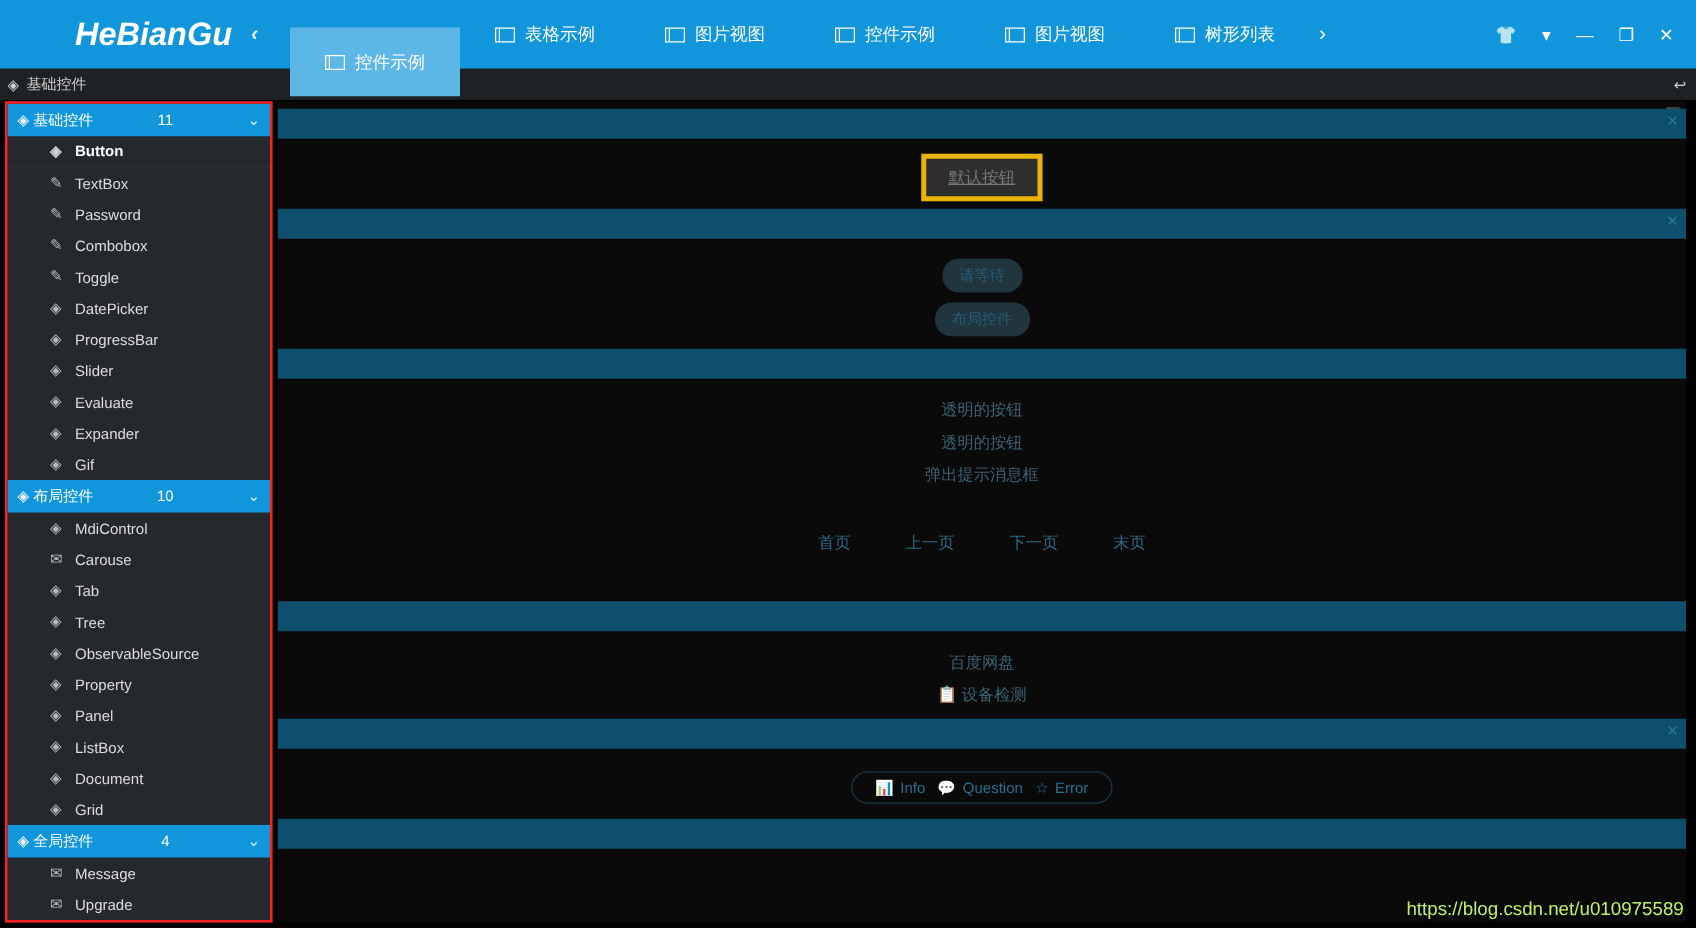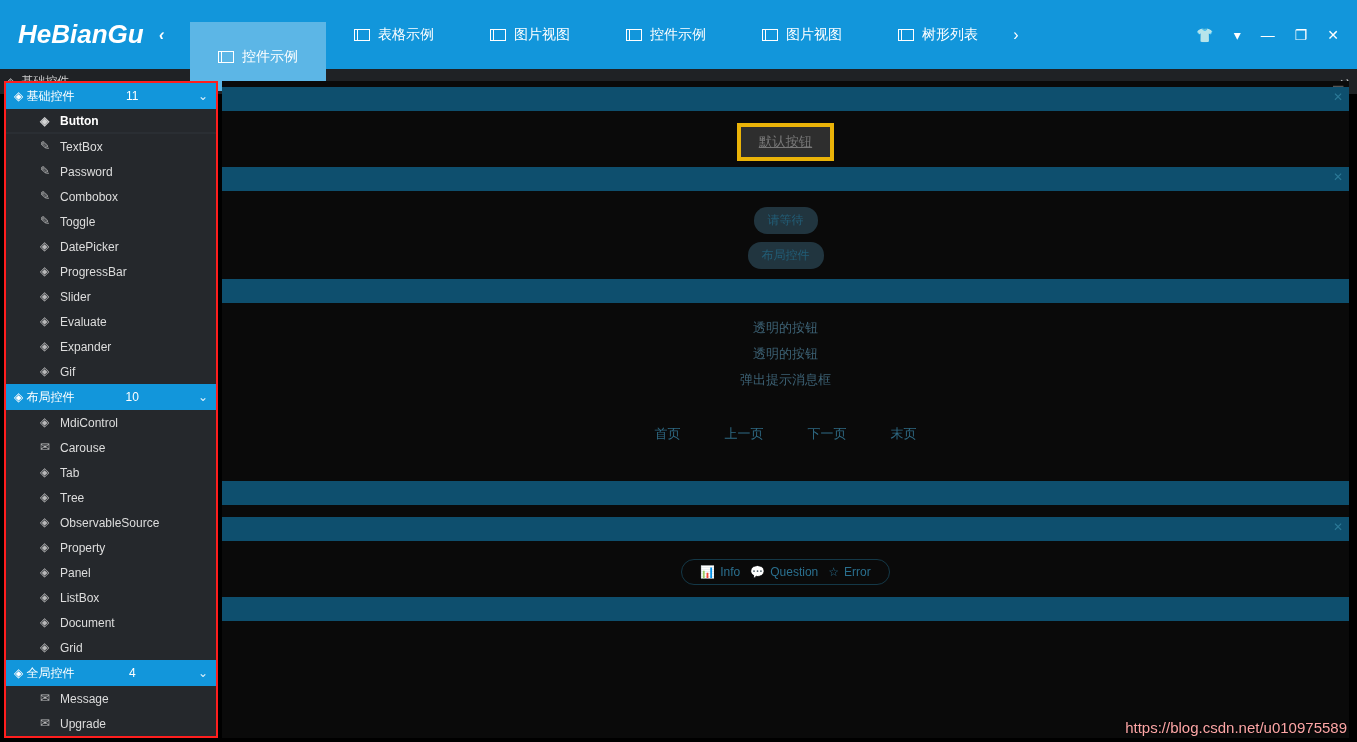--- a/index.html
+++ b/index.html
@@ -7,23 +7,24 @@
   width: 1357px; height: 742px;
   font-family: "Microsoft YaHei", Arial, sans-serif;
   font-size: 12px;
   background: #000;
   color: #aaa;
   overflow: hidden;
   position: relative;
 }
 
 .titlebar {
-  height: 69px;
+  height: 55px;
   background: #1296db;
   display: flex;
+  padding-left: 42px;
 }
 .logo {
   width: 190px;
   font-size: 26px;
   font-weight: bold;
   font-style: italic;
   color: #fff;
   padding-left: 18px;
   display:flex; align-items:center; gap:8px;
   position:relative;
@@ -146,21 +147,21 @@
   border:1px solid #143847; border-radius:18px;
   padding:5px 18px; margin:6px 0;
 }
 .pill-row span {
   display:flex; align-items:center; gap:5px;
   color:#2a6f8e; font-size:12px;
 }
 
 .watermark {
   position:absolute; right:10px; bottom:6px;
-  color:#fca5a5; font-size:15px;
+  color:#bef264; font-size:15px;
   text-shadow:0 0 2px #000;
 }
 </style>
 </head>
 <body>
 
 <div class="titlebar">
   <div class="logo">
     <span>HeBianGu</span>
     <span class="nav-arrow">‹</span>
@@ -348,20 +349,24 @@
     <div class="faint-text">弹出提示消息框</div>
     <div class="pager">
       <span>首页</span>
       <span>上一页</span>
       <span>下一页</span>
       <span>末页</span>
     </div>
   </div>
 
   <div class="section-bar"></div>
+  <div class="center-col">
+    <div class="faint-text">百度网盘</div>
+    <div class="faint-text">📋 <span>设备检测</span></div>
+  </div>
 
   <div class="section-bar">
       <span class="close-x">✕</span>
     </div>
   <div class="center-col">
     <div class="pill-row">
       <span>📊 <span>Info</span></span>
       <span>💬 <span>Question</span></span>
       <span>☆ <span>Error</span></span>
     </div>

